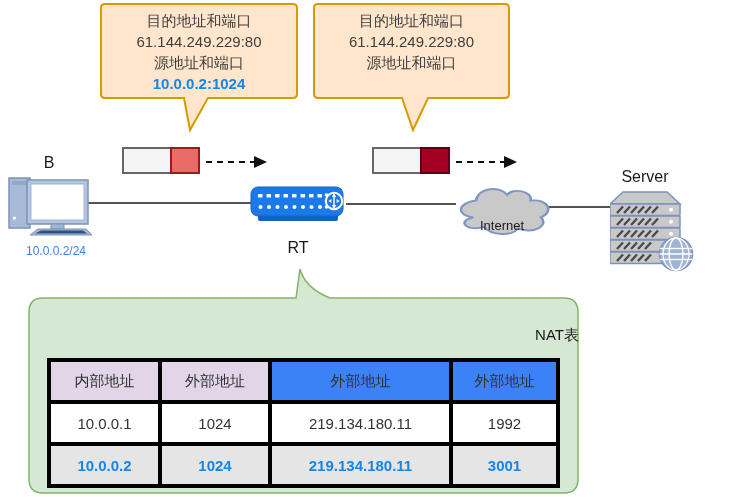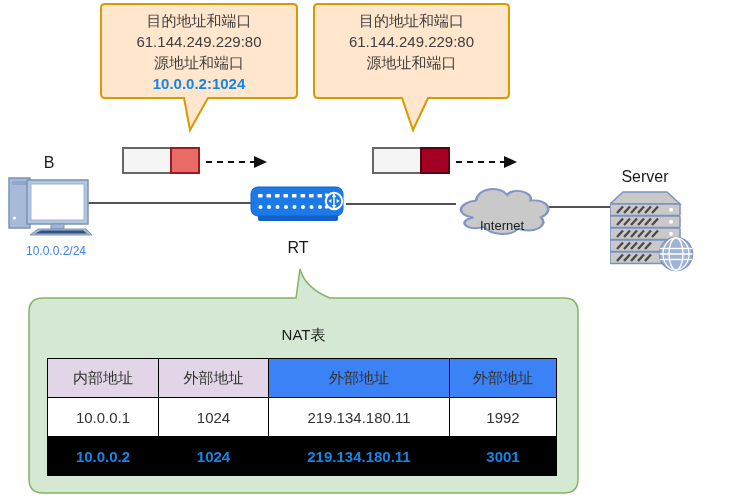--- a/index.html
+++ b/index.html
@@ -20,29 +20,29 @@
   .packet .payload{width:46px;background:#F5F5F5;border:2px solid #666666;}
   .packet .hdr{width:26px;margin-left:-2px;}
   .hdr-red{background:#E96B66;border:2px solid #9A1B1F;}
   .hdr-darkred{background:#A30023;border:2px solid #5E0014;}
 
   
   .dev-label{position:absolute;text-align:center;font-size:16px;color:#1A1A1A;}
   .addr-label{position:absolute;text-align:center;font-size:12px;color:#3b82f6;margin-left:12px;}
 
   
-  .nat-title{position:absolute;left:28px;top:326px;width:551px;text-align:center;
+  .nat-title{position:absolute;left:28px;top:326px;width:551px;text-align:right;
     font-size:15px;color:#1A1A1A;}
   table.nat{position:absolute;left:47px;top:358px;width:509px;border-collapse:collapse;
     font-size:15px;background:#fff;table-layout:fixed;}
-  table.nat th,table.nat td{border:1px solid #000000;text-align:center;height:38px;
+  table.nat th,table.nat td{border:4px solid #000000;text-align:center;height:38px;
     font-weight:normal;color:#333;padding:0;}
   th.col-purple{background:#E1D5E7;}
   th.col-pink{background:#3b82f6;}
-  tr.highlight-row td{background:#000000;color:#1585E8;font-weight:bold;}
+  tr.highlight-row td{background:#e5e5e5;color:#1585E8;font-weight:bold;}
 </style>
 </head>
 <body>
 
 <div id="canvas">
 
   <svg class="abs" style="left:0;top:0" width="730" height="497" viewBox="0 0 730 497">
     <line x1="88" y1="203" x2="252" y2="203" stroke="#1A1A1A" stroke-width="1.3"></line>
     <line x1="346" y1="204" x2="456" y2="204" stroke="#1A1A1A" stroke-width="1.3"></line>
     <line x1="548" y1="207" x2="613" y2="207" stroke="#1A1A1A" stroke-width="1.3"></line>

